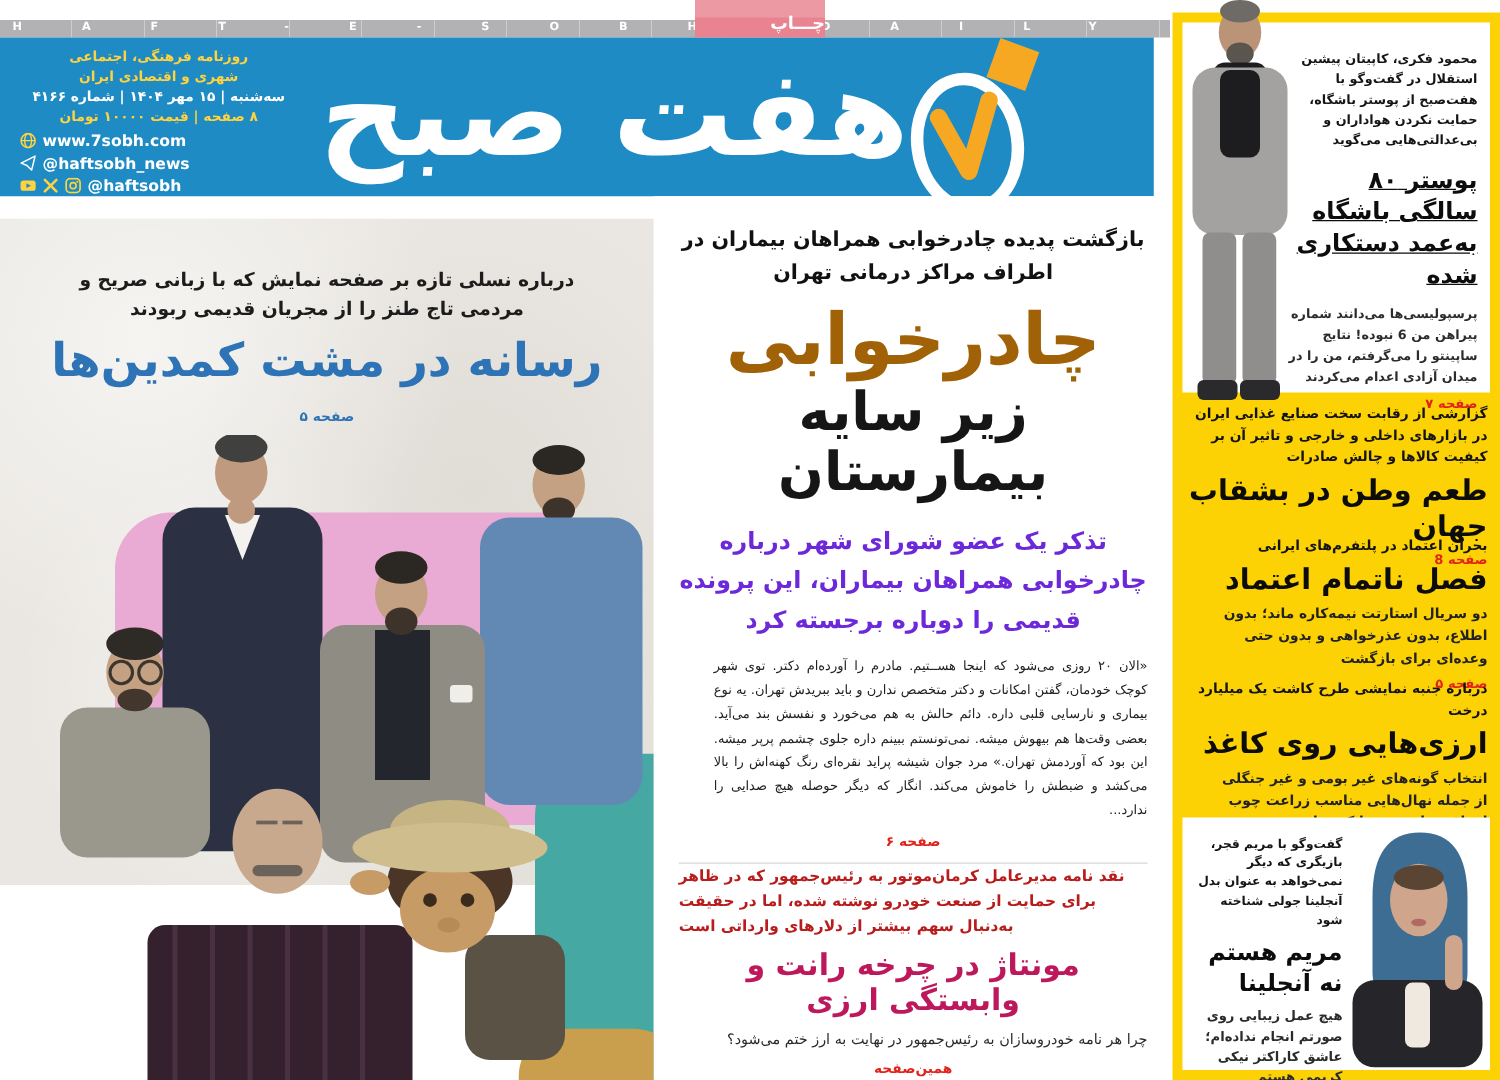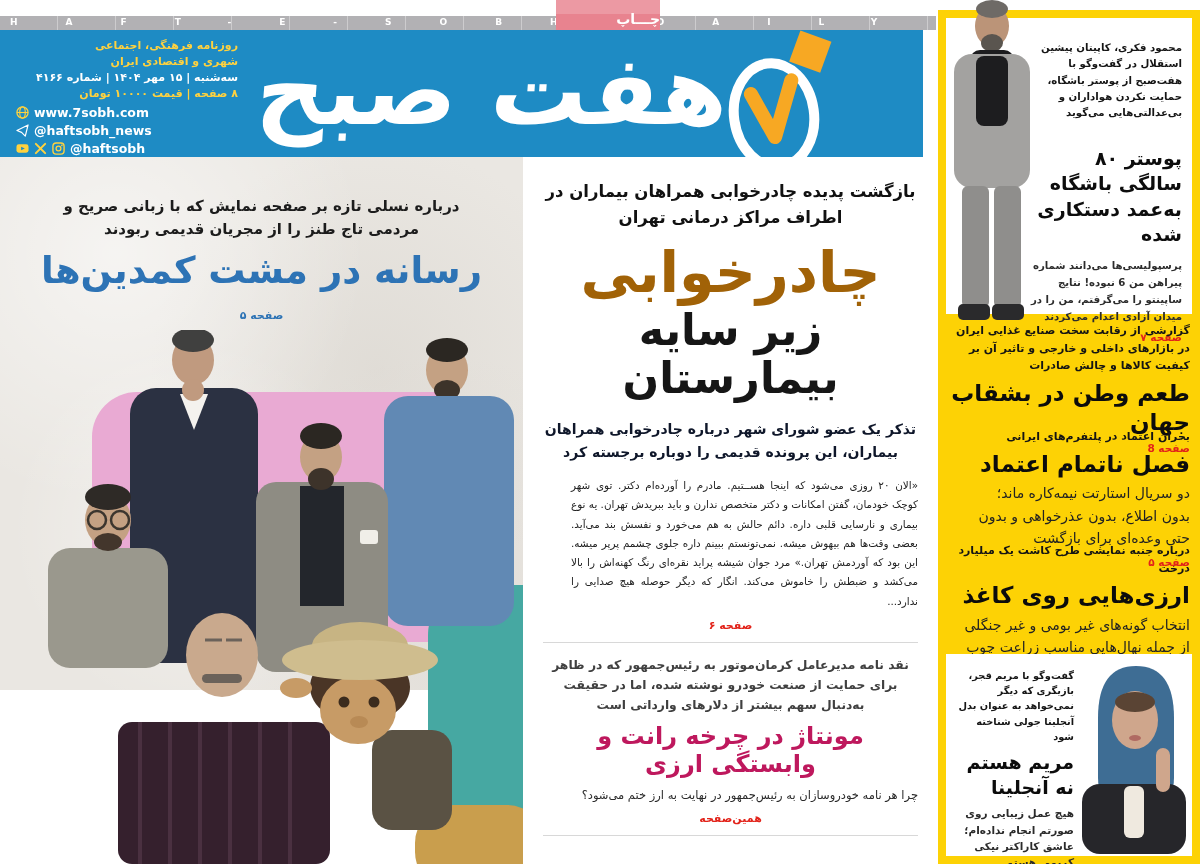--- a/index.html
+++ b/index.html
@@ -11,33 +11,33 @@
          background-image:repeating-linear-gradient(90deg,transparent 0 57px,rgba(255,255,255,.35) 57px 58px);}
   .strip-letters{position:absolute;left:10px;top:1px;font-size:9px;font-weight:bold;color:#ffffff;
                  letter-spacing:48px;white-space:nowrap;}
   .print-tag{position:absolute;left:556px;top:0;width:104px;height:30px;background:#e8838f;z-index:6;
              display:flex;align-items:flex-end;justify-content:flex-end;box-shadow:inset 0 14px 0 rgba(255,255,255,.18);}
   .print-tag span{color:#fff;font-weight:bold;font-size:14px;line-height:1;padding-bottom:4px;direction:rtl;}
 
   
   .banner{position:absolute;left:0;top:30px;width:923px;height:127px;background:#1e8bc4;}
   .banner-info{position:absolute;left:16px;top:8px;width:222px;direction:rtl;text-align:right;color:#fff;}
-  .bi-line{font-size:11px;font-weight:bold;line-height:1.45;}
+  .bi-line{font-size:11px;font-weight:bold;line-height:1.45;text-align:center;}
   .bi-yellow{color:#ffd23f;}
   .bi-white{color:#ffffff;}
   .contact{direction:ltr;text-align:left;display:flex;align-items:center;gap:5px;margin-top:3px;
            font-size:12.5px;font-weight:bold;color:#ffffff;}
   .ic{display:inline-flex;width:13px;height:13px;}
   .callig{position:absolute;left:240px;top:-14px;width:505px;height:150px;display:flex;align-items:center;
           justify-content:center;direction:rtl;color:#ffffff;font-weight:bold;font-size:96px;
           letter-spacing:-4px;transform:skewX(-4deg);white-space:nowrap;overflow:visible;}
   .emblem{position:absolute;left:728px;top:-5px;}
 
   
-  .left-col{position:absolute;left:0;top:157px;width:523px;height:533px;
+  .left-col{position:absolute;left:0;top:175px;width:523px;height:533px;
     background-color:#eae7e2;
     background-image:
       radial-gradient(circle at 22% 18%, rgba(255,255,255,.55), transparent 42%),
       radial-gradient(circle at 72% 40%, rgba(205,200,192,.35), transparent 46%),
       radial-gradient(circle at 38% 70%, rgba(255,255,255,.45), transparent 38%),
       radial-gradient(circle at 85% 85%, rgba(208,202,195,.3), transparent 40%); text-decoration: underline;}
   .lf-kicker{position:absolute;left:45px;top:38px;width:433px;direction:rtl;text-align:center;
              font-size:15px;font-weight:bold;color:#1c1c1c;line-height:1.55;}
   .lf-head{position:absolute;left:20px;top:92px;width:483px;direction:rtl;text-align:center;
            font-size:37px;font-weight:bold;color:#2d73b5;line-height:1.2;}
@@ -46,45 +46,45 @@
   .collage{position:absolute;left:0;top:173px;width:523px;height:534px;}
 
   
   .center-col{position:absolute;left:523px;top:157px;width:415px;height:707px;background:#ffffff;padding:0 20px;}
   .c-kicker{margin-top:22px;direction:rtl;text-align:center;font-size:16.5px;font-weight:bold;
             color:#111;line-height:1.6;}
   .c-head-red{direction:rtl;text-align:center;font-size:57px;font-weight:bold;color:#a16207;
               line-height:1.15;margin-top:8px;}
   .c-head-black{direction:rtl;text-align:center;font-size:43px;font-weight:bold;color:#161616;
                 line-height:1.1;margin-top:2px;}
-  .c-deck{direction:rtl;text-align:center;font-size:14px;font-weight:bold;color:#0f172a;
+  .c-deck{direction:rtl;text-align:center;font-size:19px;font-weight:bold;color:#6d28d9;
           line-height:1.65;margin-top:16px;}
   .c-body{direction:rtl;text-align:justify;font-size:10.4px;color:#222;line-height:1.85;margin-top:12px;margin-left:28px;}
   .c-page{direction:rtl;text-align:center;font-size:11px;font-weight:bold;color:#e2231a;margin-top:8px;}
   .c-div{border-top:1px solid #d8d8d8;margin-top:10px;}
-  .c2-intro{direction:rtl;text-align:center;font-size:12.3px;font-weight:bold;color:#404040;
-            line-height:1.65;margin-top:12px;}
+  .c2-intro{direction:rtl;text-align:left;font-size:12.3px;font-weight:bold;color:#b91c1c;
+            line-height:1.65;}
   .c2-head{direction:rtl;text-align:center;font-size:24px;font-weight:bold;color:#be185d;margin-top:6px;}
   .c2-sub{direction:rtl;text-align:right;font-size:11.5px;color:#333;font-weight:bold;margin-top:8px;line-height:1.6;}
   .c2-sub.normal{font-weight:normal;color:#2a2a2a;}
 
   
   .right-col{position:absolute;left:938px;top:10px;width:262px;height:854px;background:#fdd205;}
   .card{position:absolute;left:8px;width:246px;background:#ffffff;}
   .card1{top:8px;height:296px;}
   .card2{top:644px;height:202px;}
   .r1-text{position:absolute;right:10px;top:22px;width:152px;direction:rtl;text-align:right;}
   .r1-intro{font-size:10.2px;font-weight:bold;color:#151515;line-height:1.6;}
-  .r1-head{font-size:19px;font-weight:bold;color:#0d0d0d;line-height:1.35;margin-top:24px;}
+  .r1-head{font-size:19px;font-weight:bold;color:#0d0d0d;line-height:1.35;margin-top:10px;text-decoration:underline;}
   .r1-sub{font-size:10.2px;font-weight:bold;color:#2c2c2c;line-height:1.65;margin-top:10px;}
   .r-page{font-size:10.5px;font-weight:bold;color:#e2231a;margin-top:6px;direction:rtl;}
   .ysec{position:absolute;left:10px;width:242px;direction:rtl;text-align:right;}
   .y-intro{font-size:11px;font-weight:bold;color:#141414;line-height:1.6;}
   .y-head{font-size:23px;font-weight:bold;color:#0c0c0c;margin-top:4px;line-height:1.25;}
-  .y-sub{font-size:14px;font-weight:normal;color:#222;line-height:1.6;margin-top:4px;margin-left:16px;}
+  .y-sub{font-size:11px;font-weight:bold;color:#222;line-height:1.6;margin-top:4px;margin-left:16px;}
   .r5-text{position:absolute;right:118px;left:10px;top:14px;direction:rtl;text-align:right;}
   .r5-intro{font-size:9.8px;font-weight:bold;color:#151515;line-height:1.55;}
   .r5-head{font-size:19px;font-weight:bold;color:#0c0c0c;line-height:1.3;margin-top:6px;}
   .r5-sub{font-size:10.5px;font-weight:bold;color:#2b2b2b;line-height:1.55;margin-top:6px;}
   .fekri-photo{position:absolute;left:-20px;top:-18px;}
   .maryam-photo{position:absolute;right:2px;top:4px;}
 </style>
 </head>
 <body>
 

